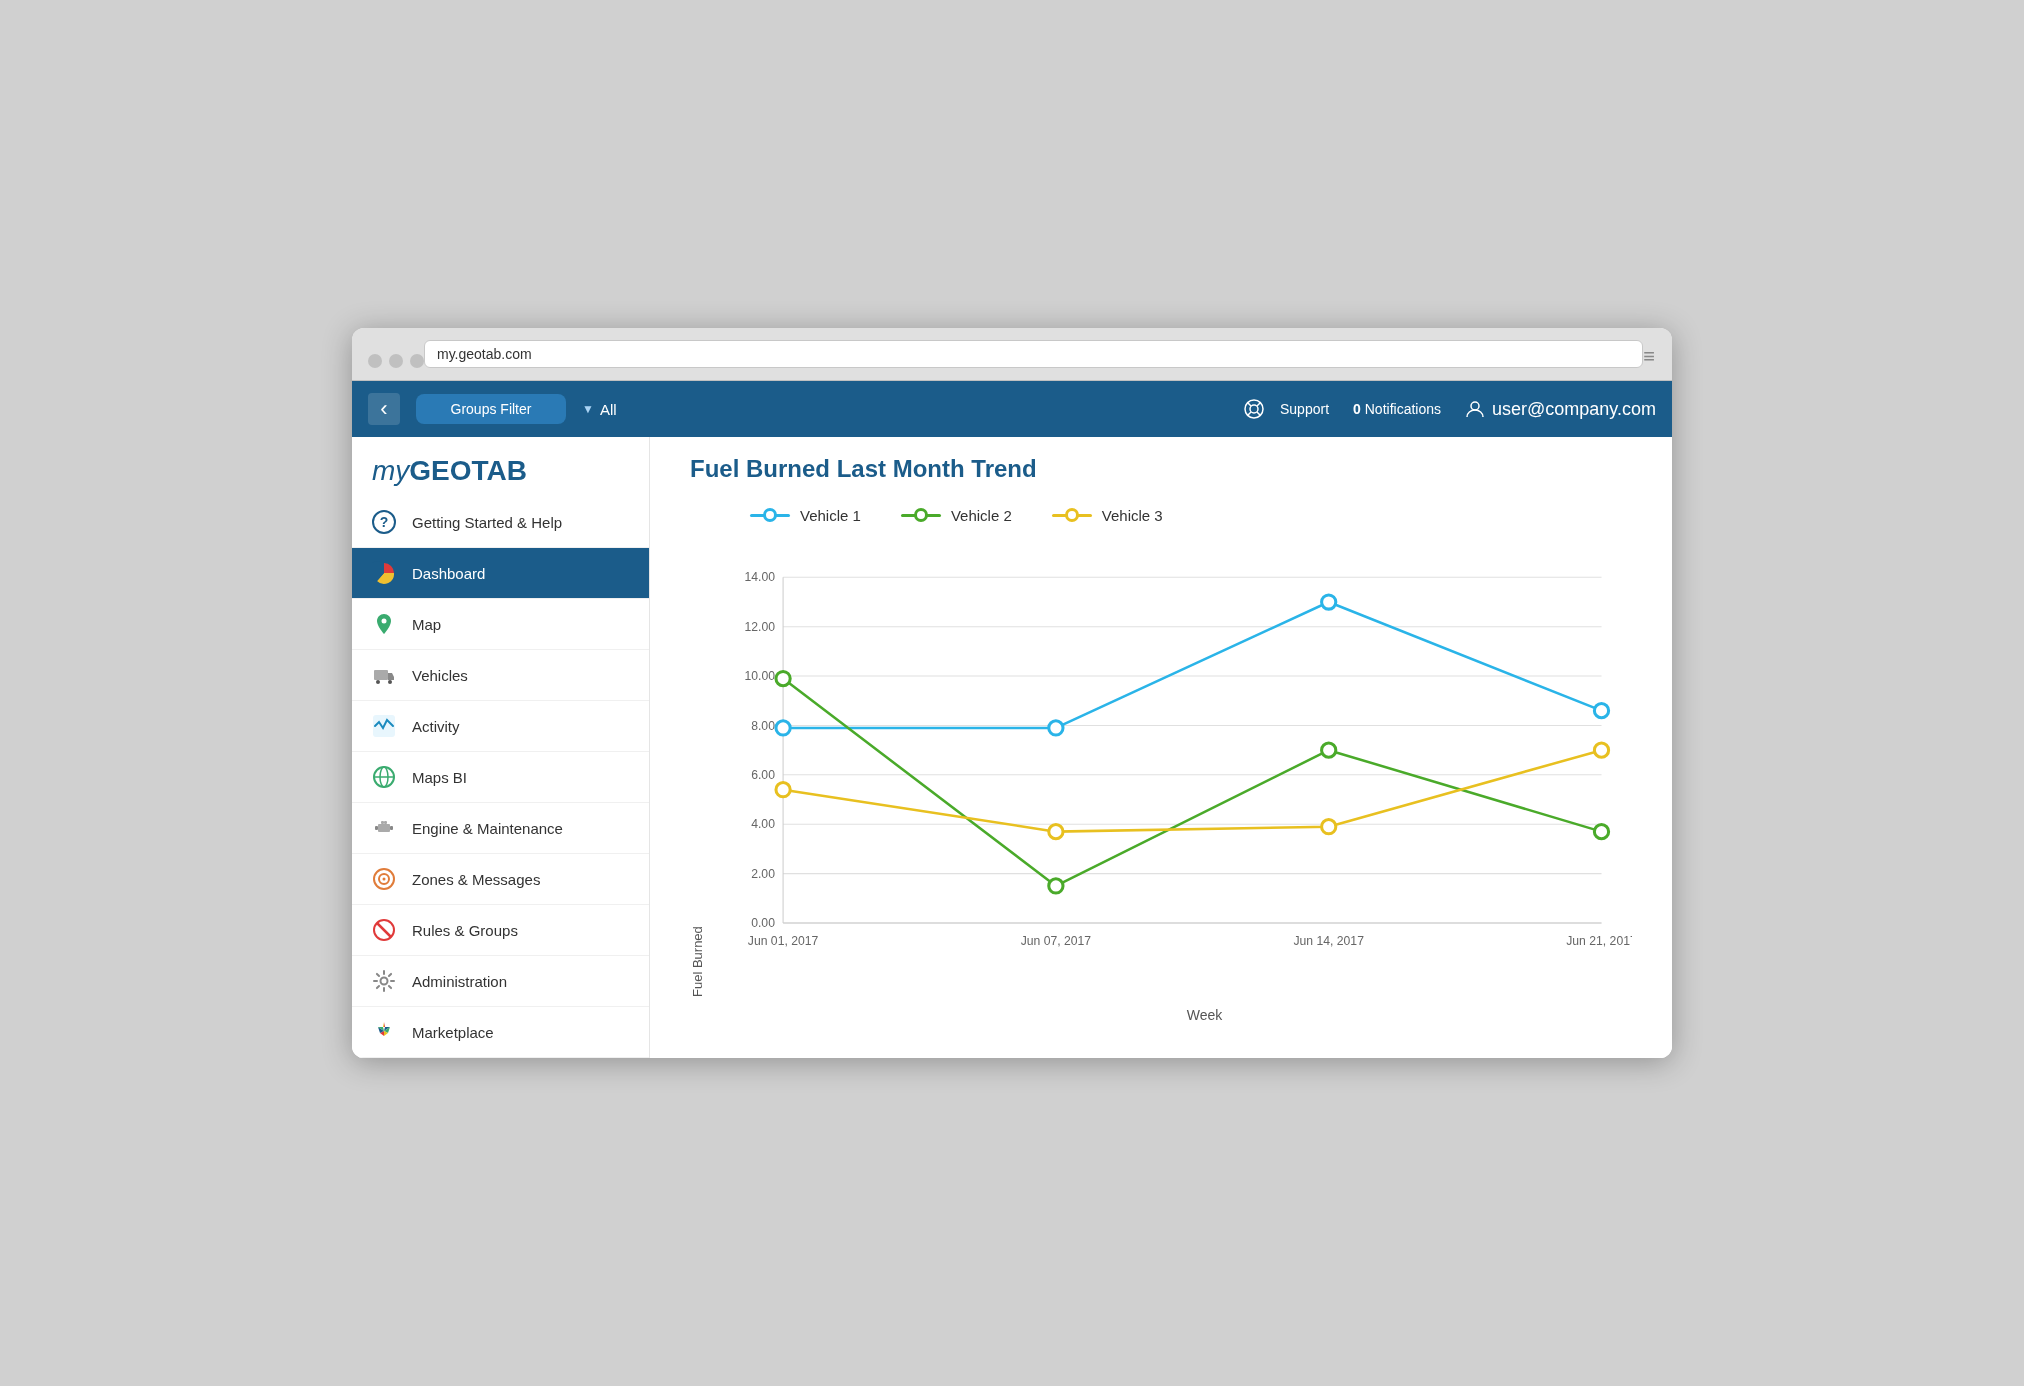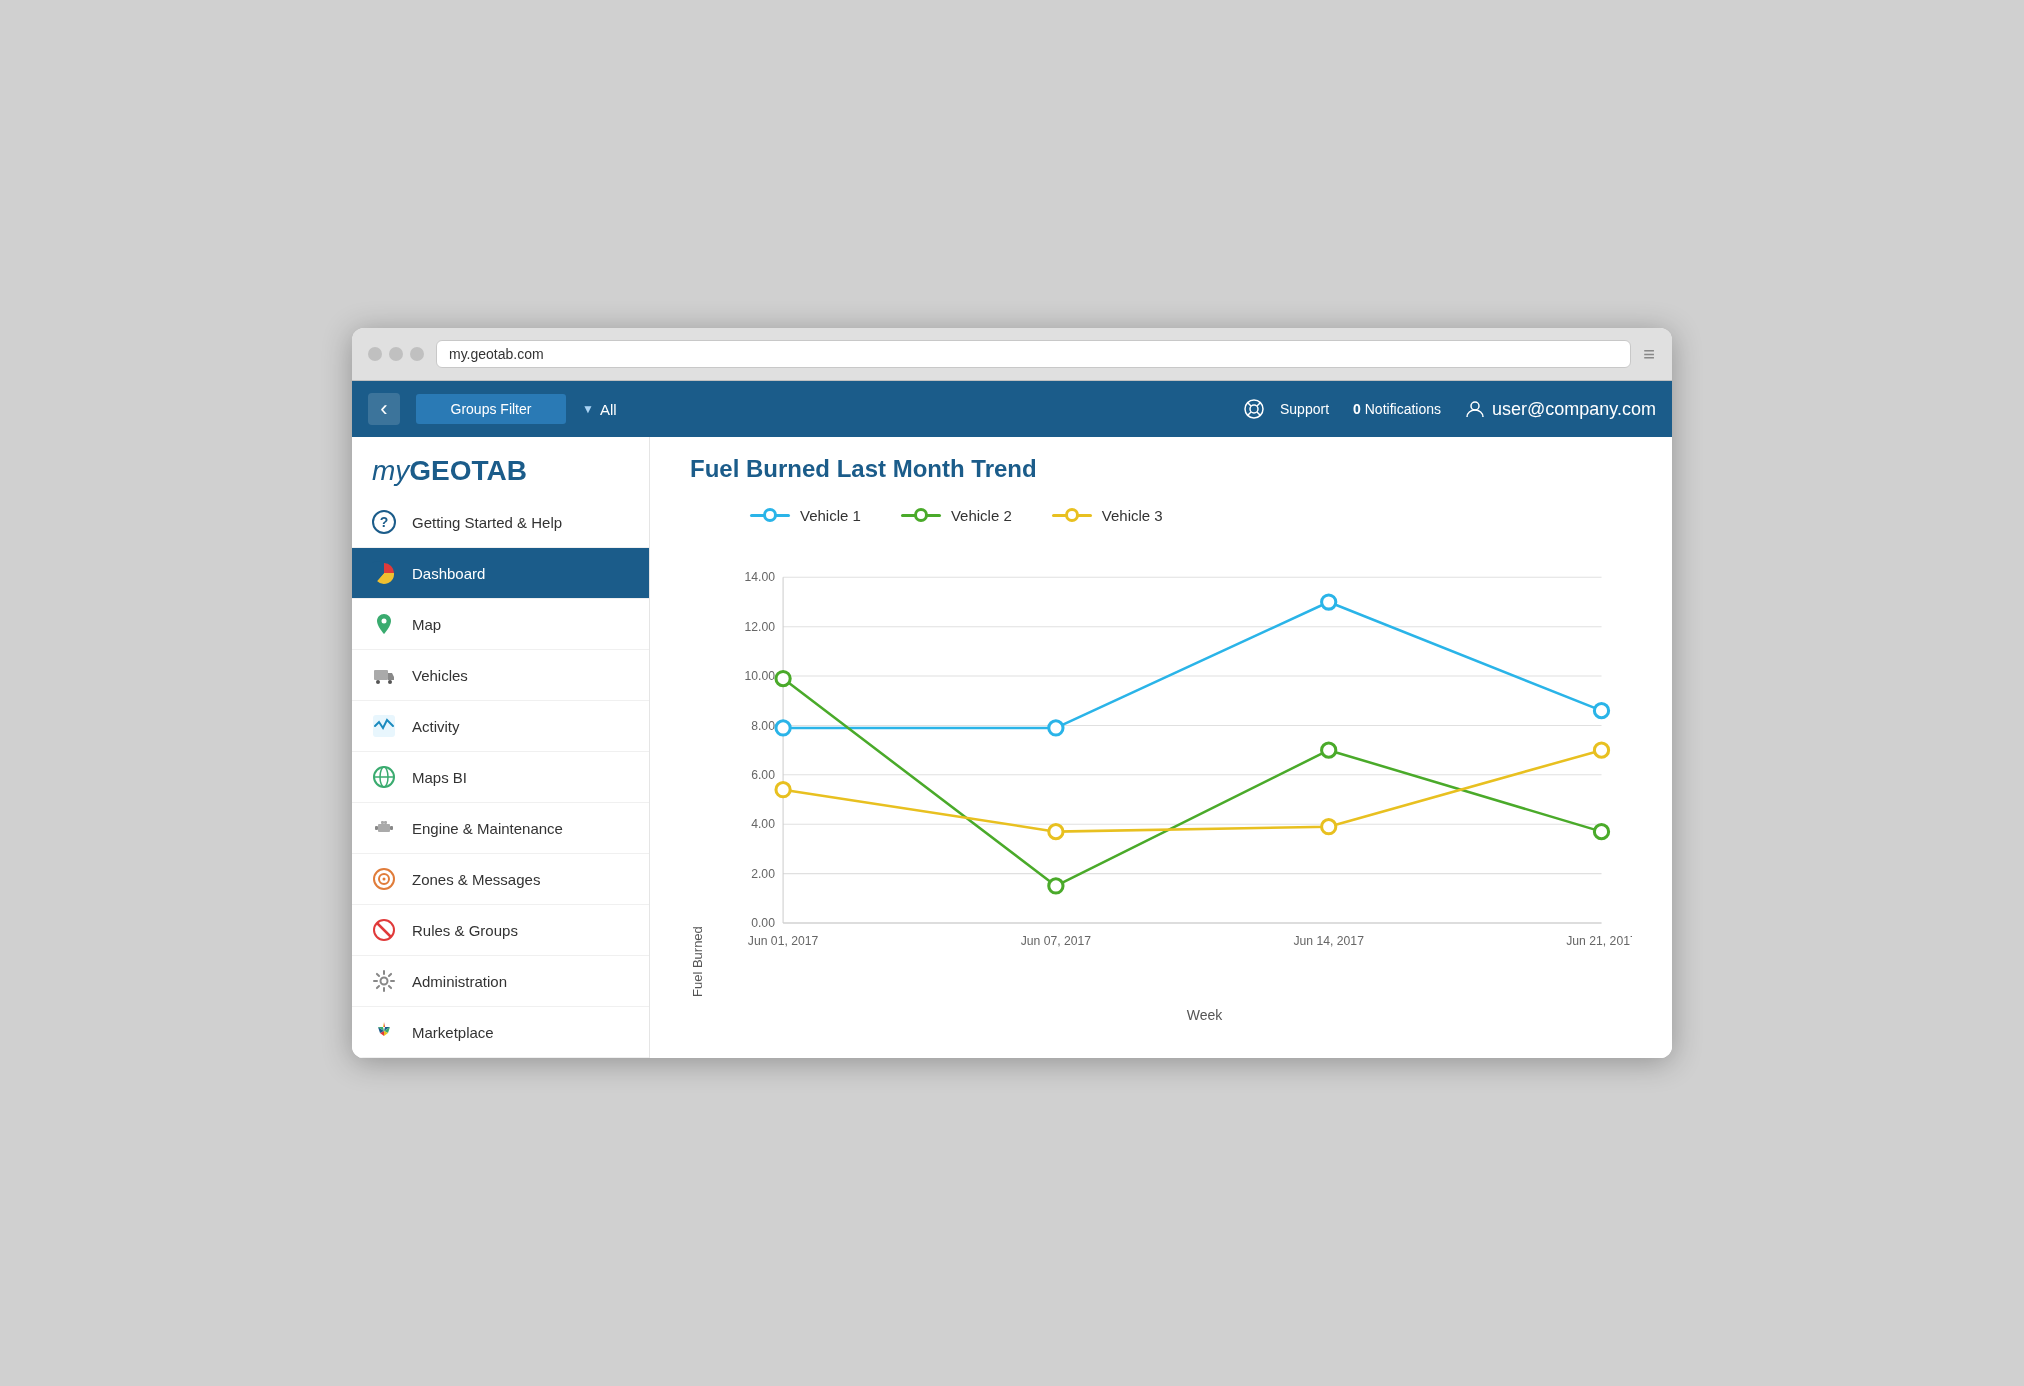--- a/index.html
+++ b/index.html
@@ -10,22 +10,21 @@
       background: #f0f0f0;
       border-radius: 12px;
       box-shadow: 0 4px 30px rgba(0,0,0,0.3);
       overflow: hidden;
     }
 
     .browser-chrome {
       background: #e0e0e0;
       padding: 12px 16px;
       display: flex;
-      align-items: center;
-      gap: 12px;
+      align-items: flex-end;
       border-bottom: 1px solid #c0c0c0;
     }
 
     .browser-dots {
       display: flex; gap: 7px;
     }
     .browser-dot {
       width: 14px; height: 14px; border-radius: 50%; background: #c0c0c0;
     }
 
@@ -66,21 +65,21 @@
       border-radius: 4px;
       width: 32px; height: 32px;
       display: flex; align-items: center; justify-content: center;
     }
 
     .groups-filter-btn {
       background: #2a7ab5;
       color: white;
       border: none;
       padding: 7px 16px;
-      border-radius: 3px;
+      border-radius: 8px;
       font-size: 14px;
       cursor: pointer;
       min-width: 150px;
     }
 
     .filter-all {
       display: flex; align-items: center; gap: 6px;
       color: white; font-size: 15px; cursor: pointer;
     }
     .filter-all .arrow { font-size: 12px; color: #aad4f5; }

